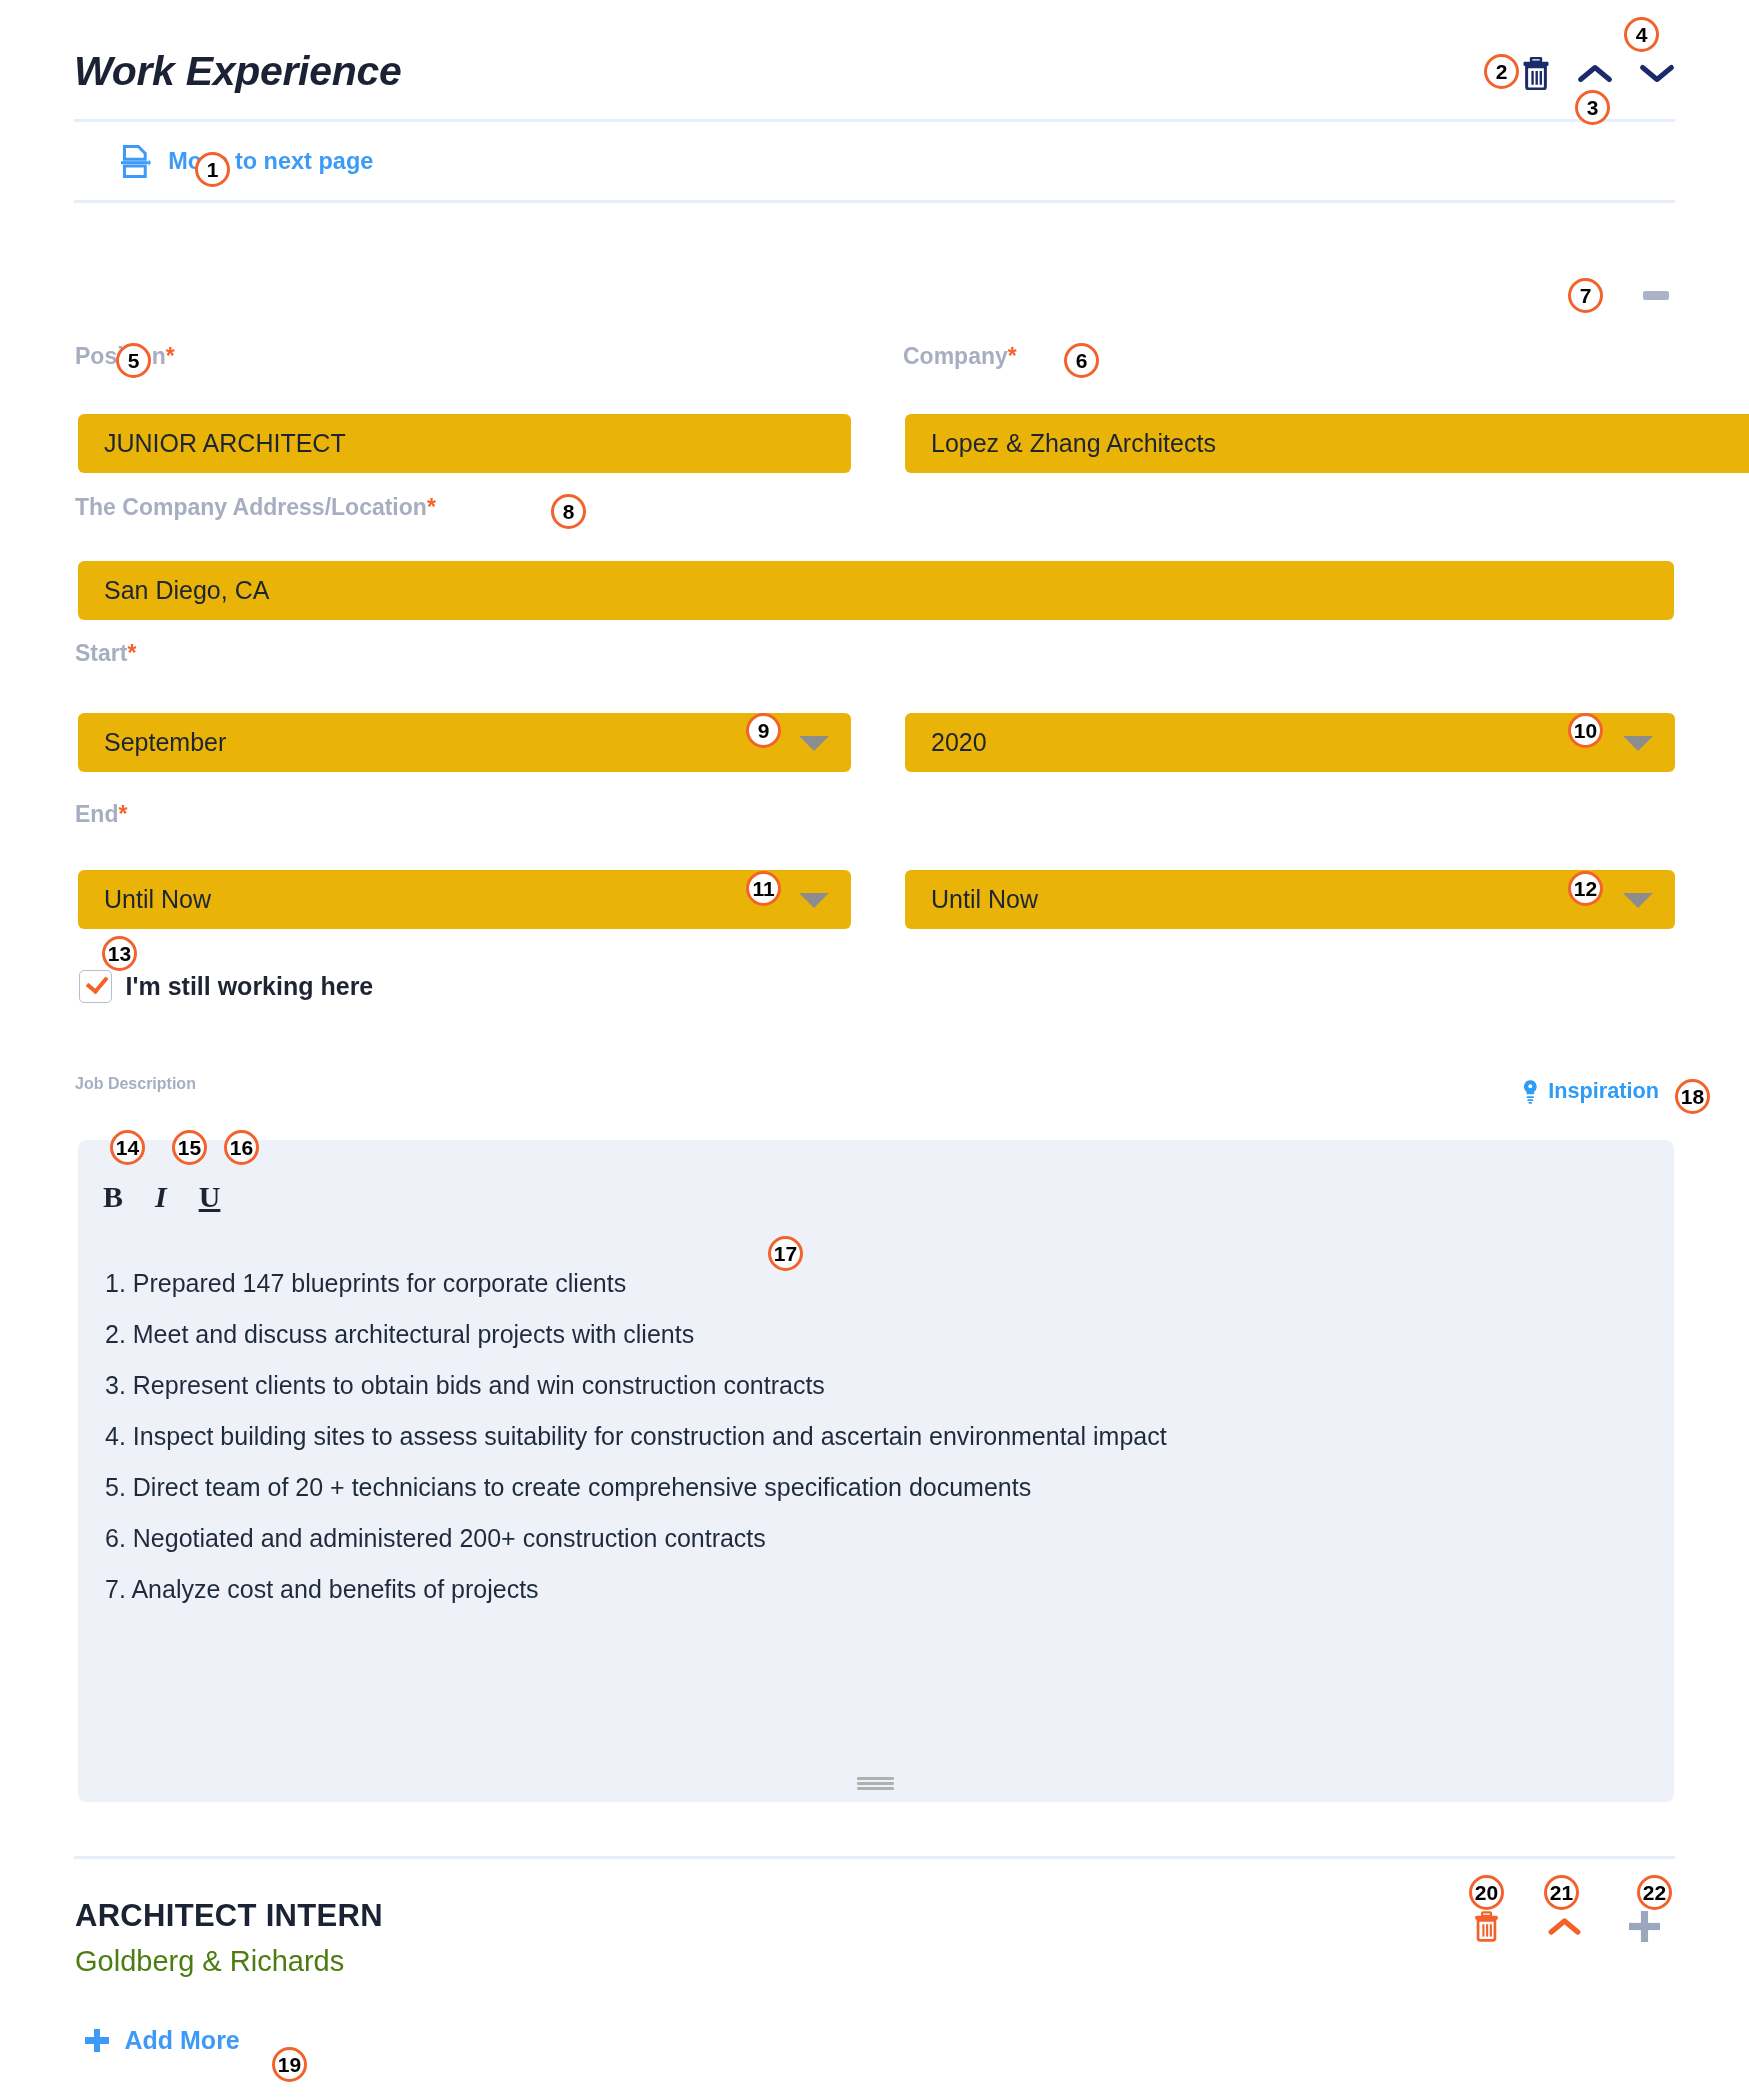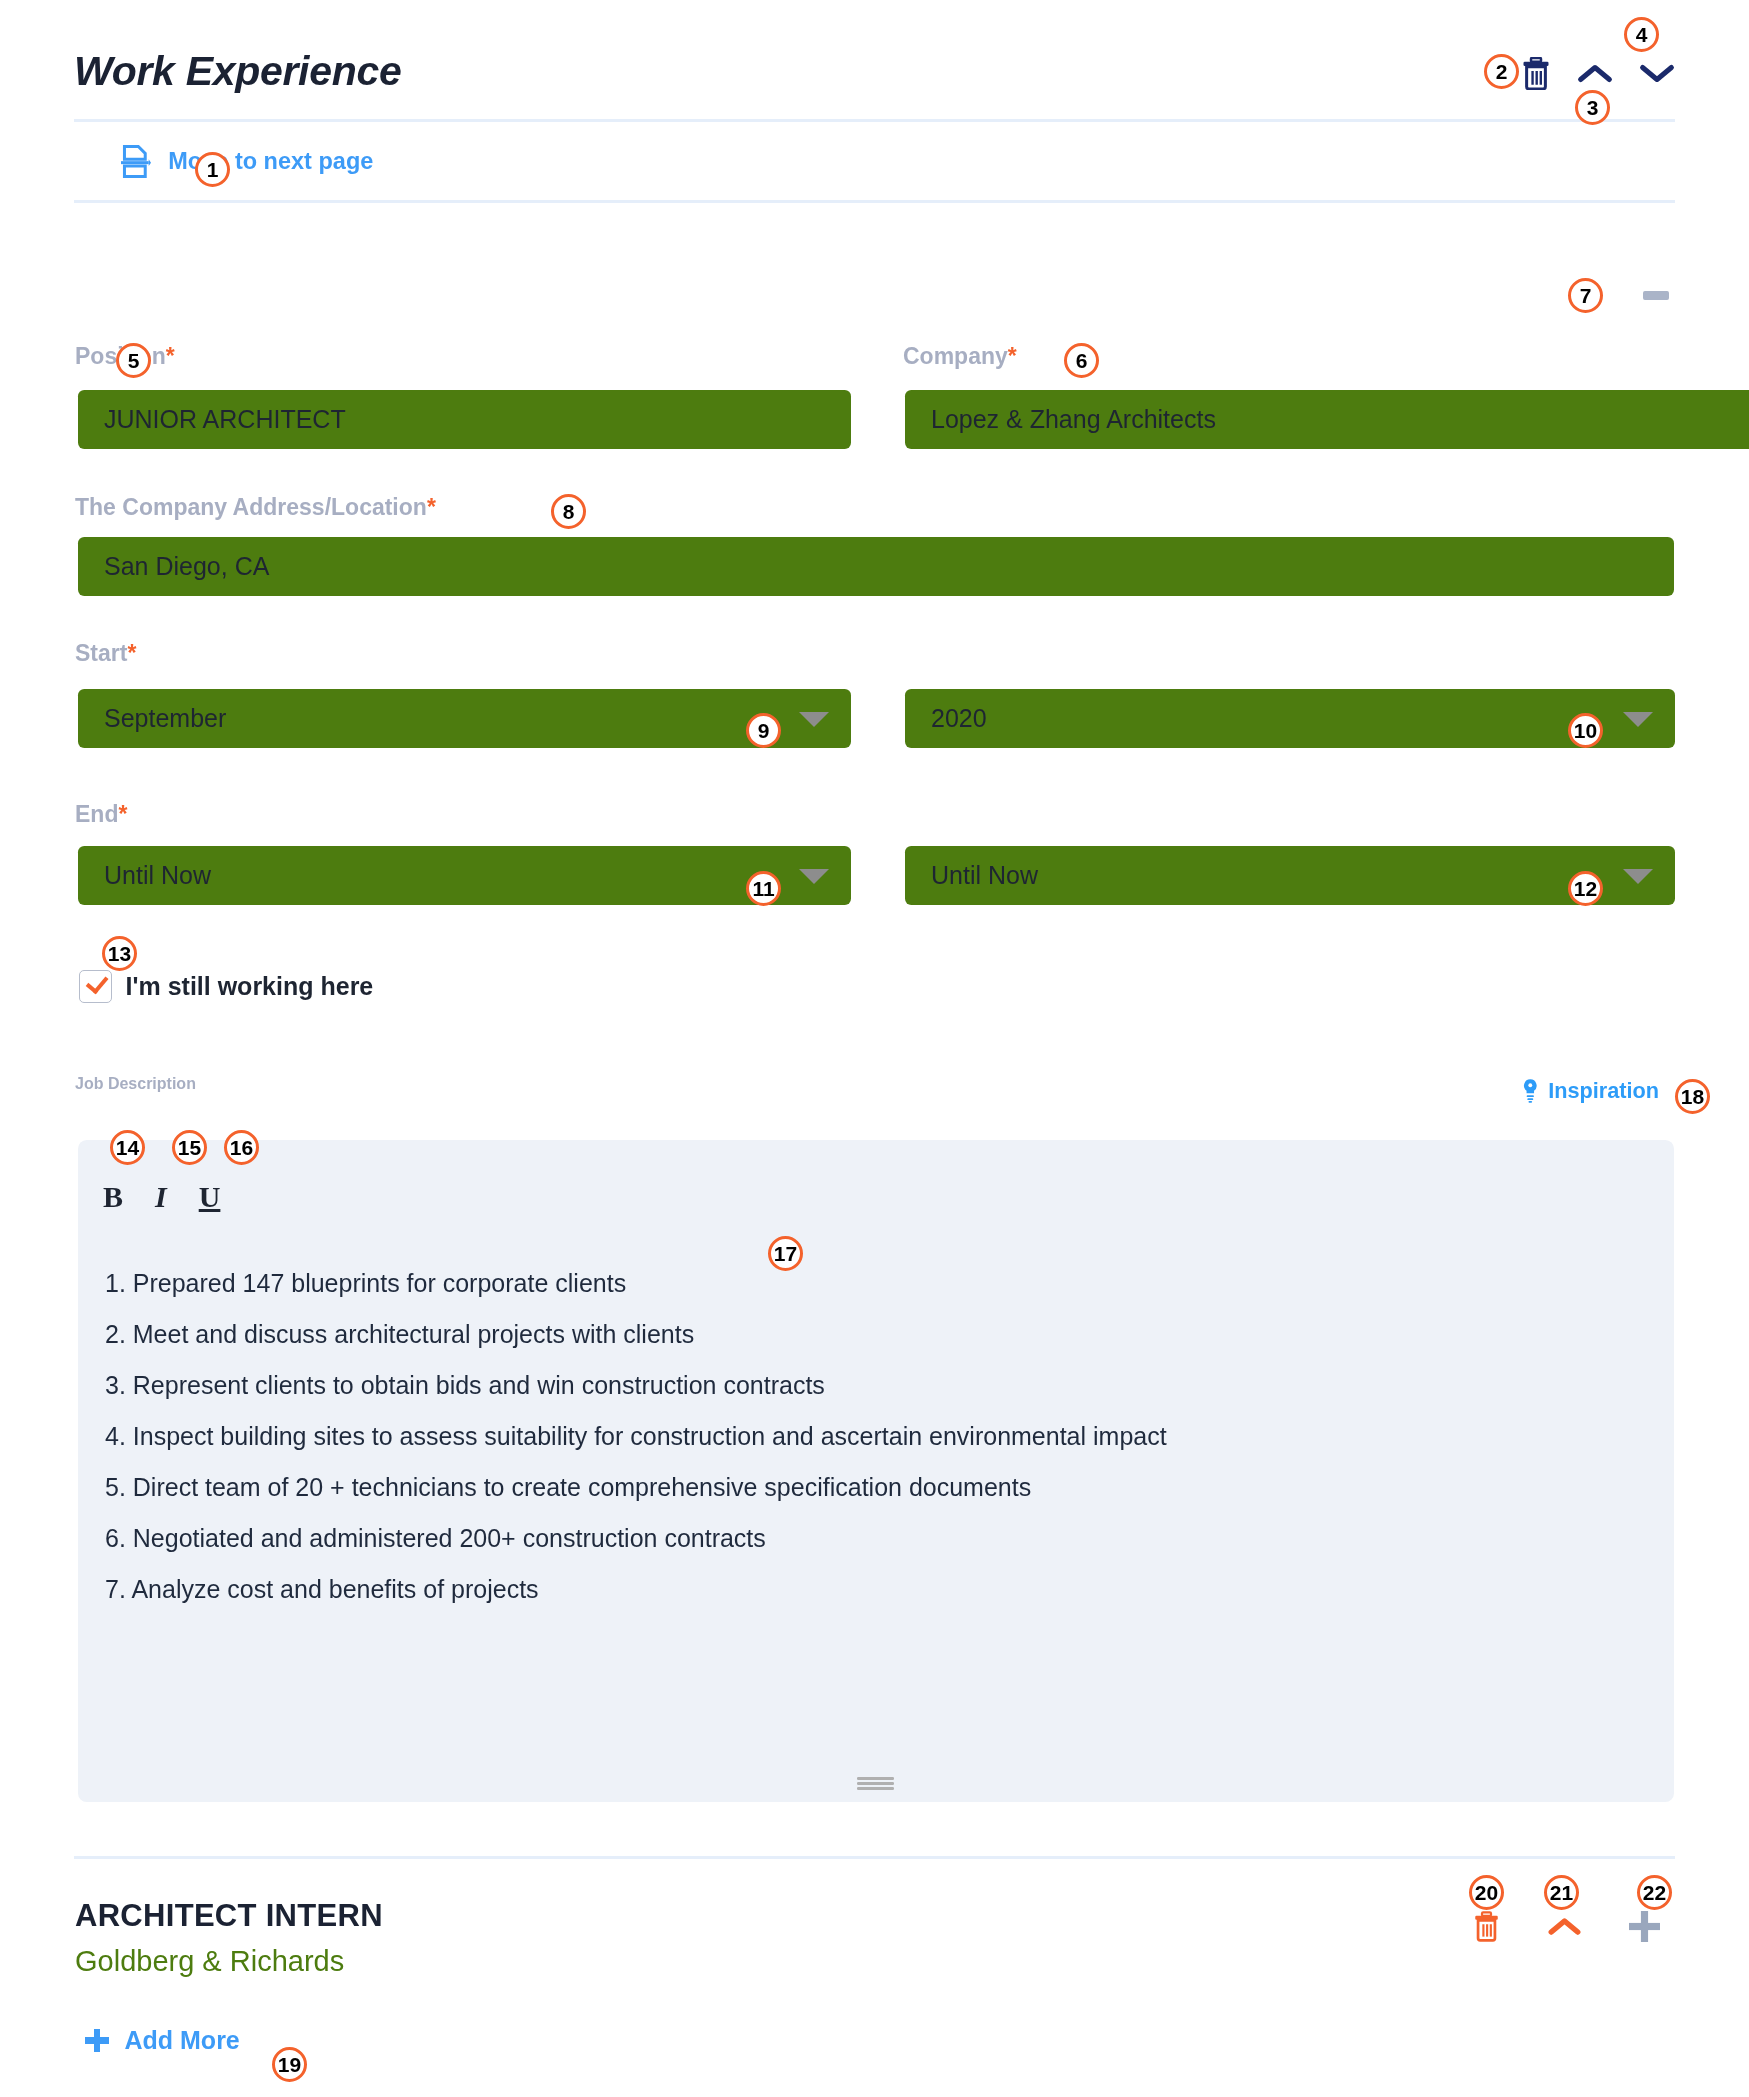--- a/index.html
+++ b/index.html
@@ -85,27 +85,28 @@
     position: absolute;
     font-size: 23px;
     color: #a7aec2;
     font-weight: bold;
     white-space: nowrap;
   }
   .req { color: #f4622c; font-weight: bold; }
 
   .field-box {
     position: absolute;
-    background: #4d7c0f;
+    background: #eab308;
     border-radius: 6.2px;
     display: flex;
     align-items: center;
     padding-left: 26px;
     font-size: 25px;
     color: #1e2532;
+    margin-top: 24px;
   }
   .field-box.sel { padding-right: 68px; }
 
   .caret {
     position: absolute;
     right: 22px;
     top: 50%;
     margin-top: -6.8px;
     width: 0; height: 0;
     border-left: 15px solid transparent;
@@ -148,21 +149,21 @@
     position: absolute;
     left: 75px; top: 1075px;
     font-size: 16px;
     color: #a7aec2;
     font-weight: bold;
   }
   .inspiration {
     position: absolute;
     right: 90px; top: 1078px;
     display: flex;
-    align-items: flex-start;
+    align-items: flex-end;
     gap: 8.7px;
     color: #2d9cf8;
     font-size: 21.7px;
     font-weight: bold;
   }
   .bulb-icon { width: 18.6px; height: 25px; position: relative; }
 
   .editor {
     position: absolute;
     left: 78px; top: 1140px;

